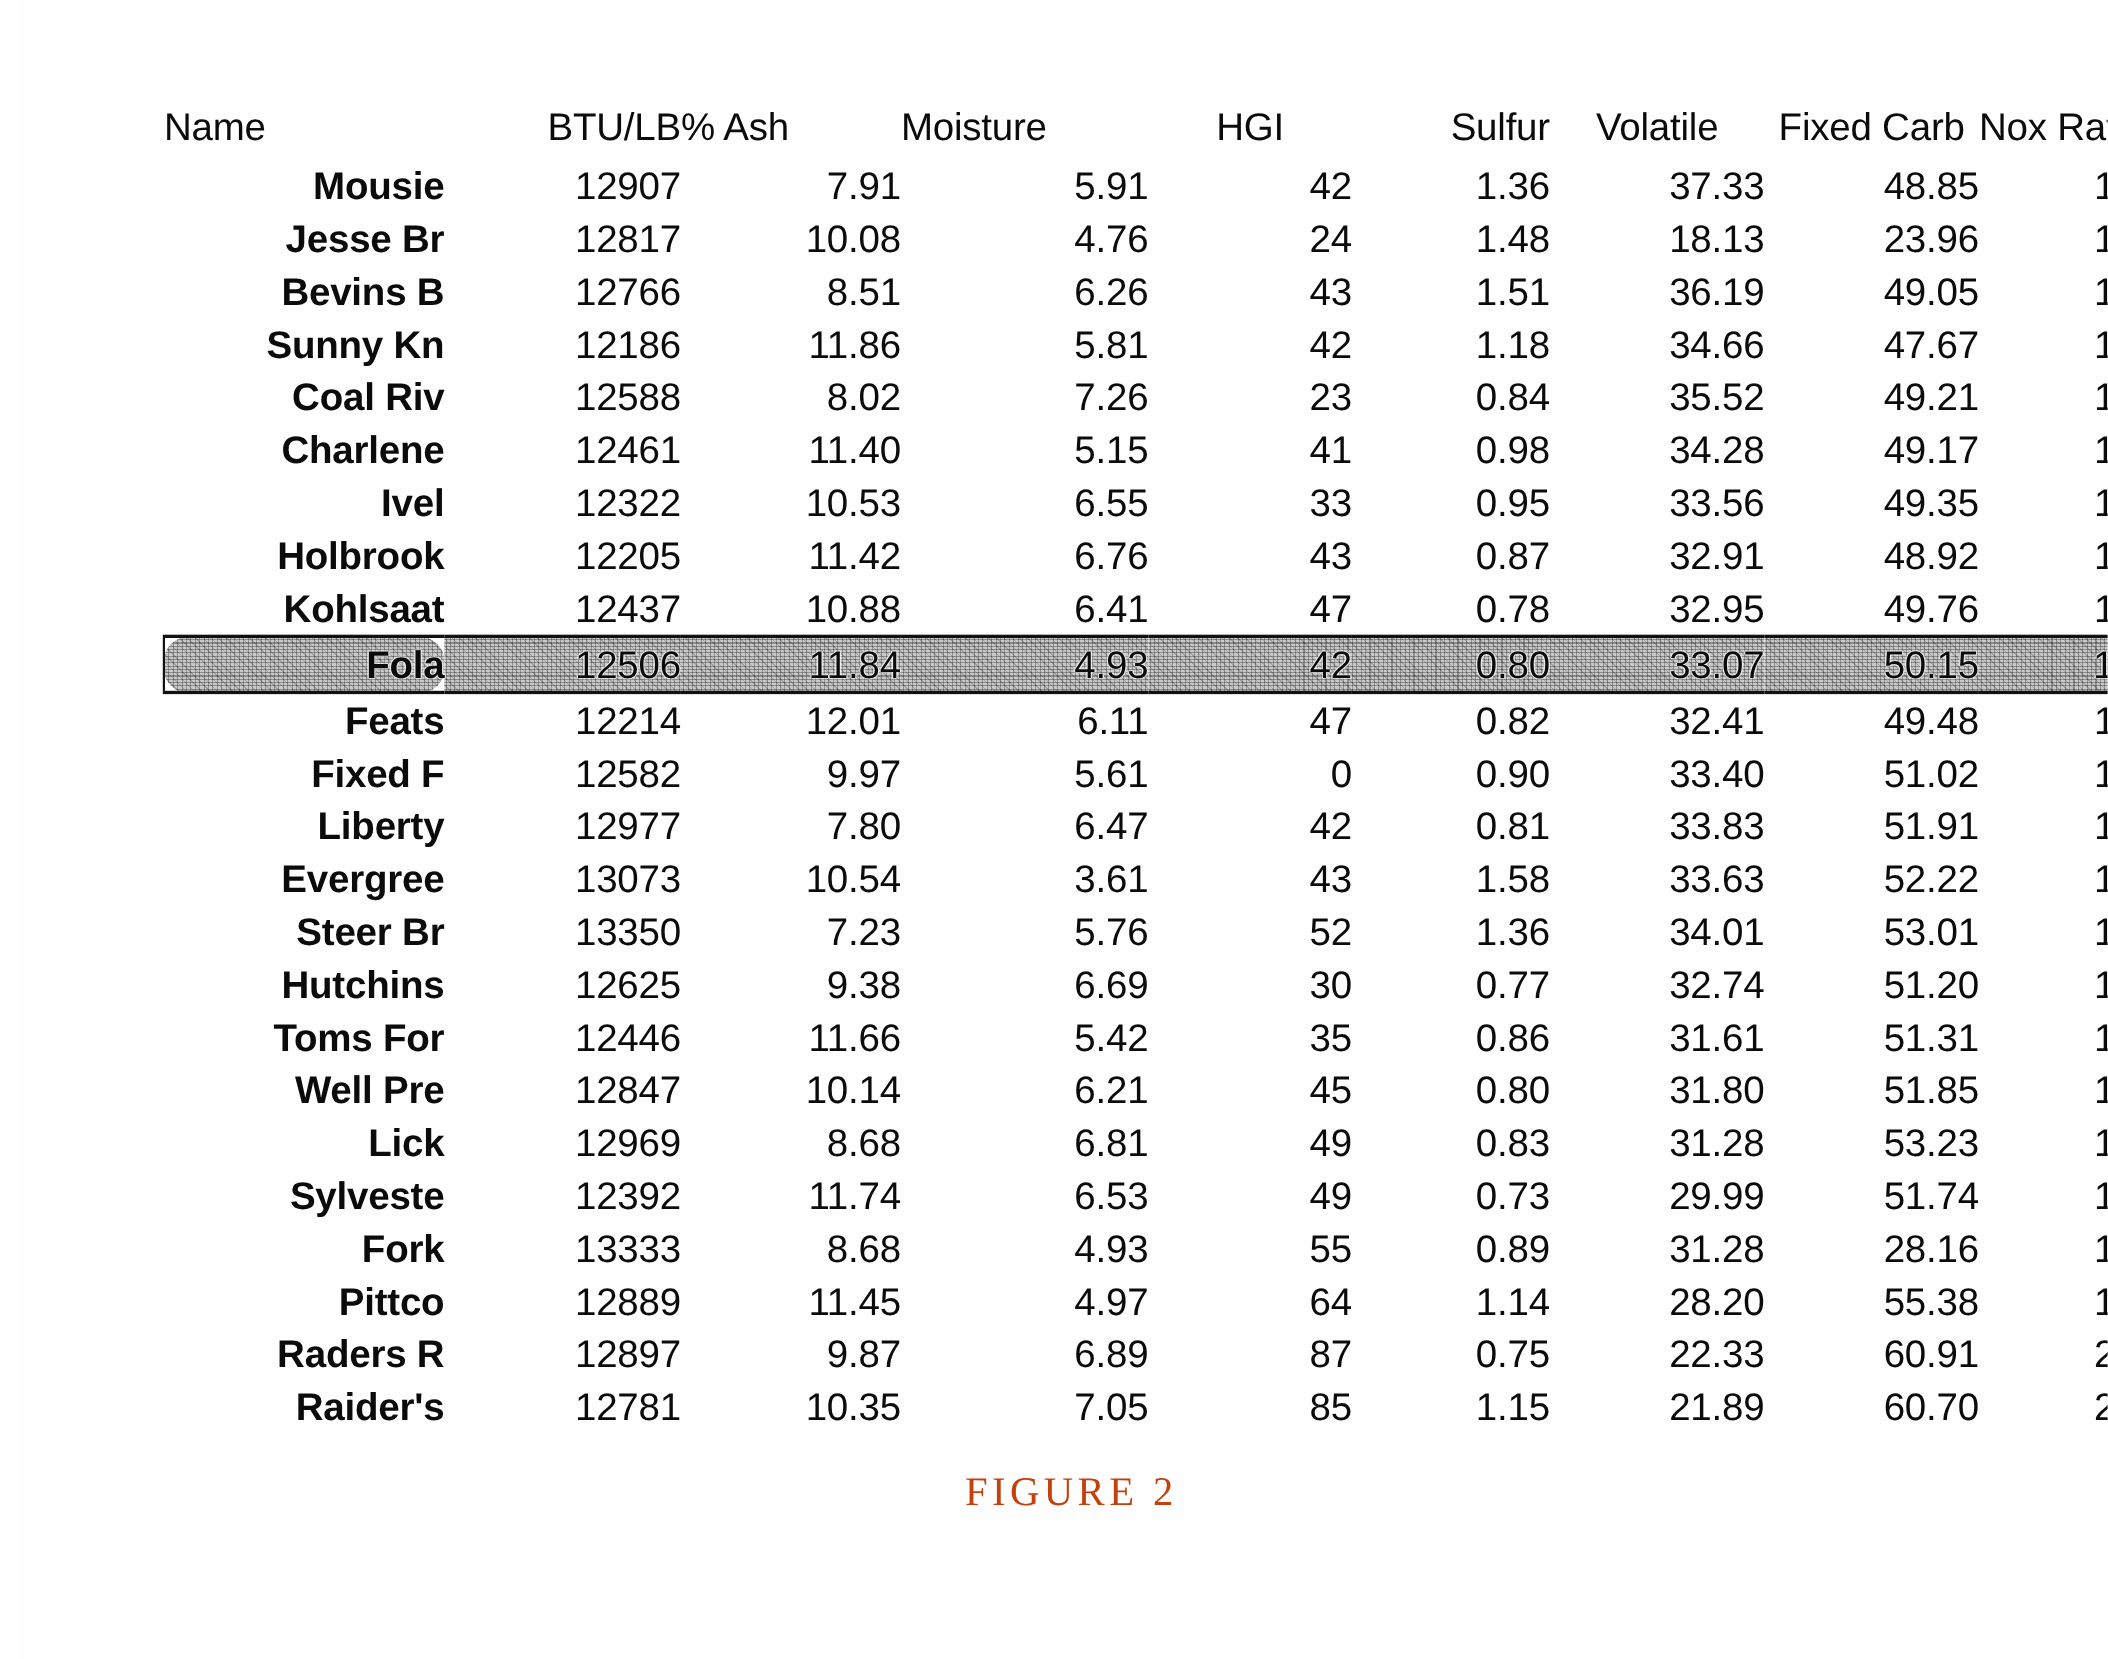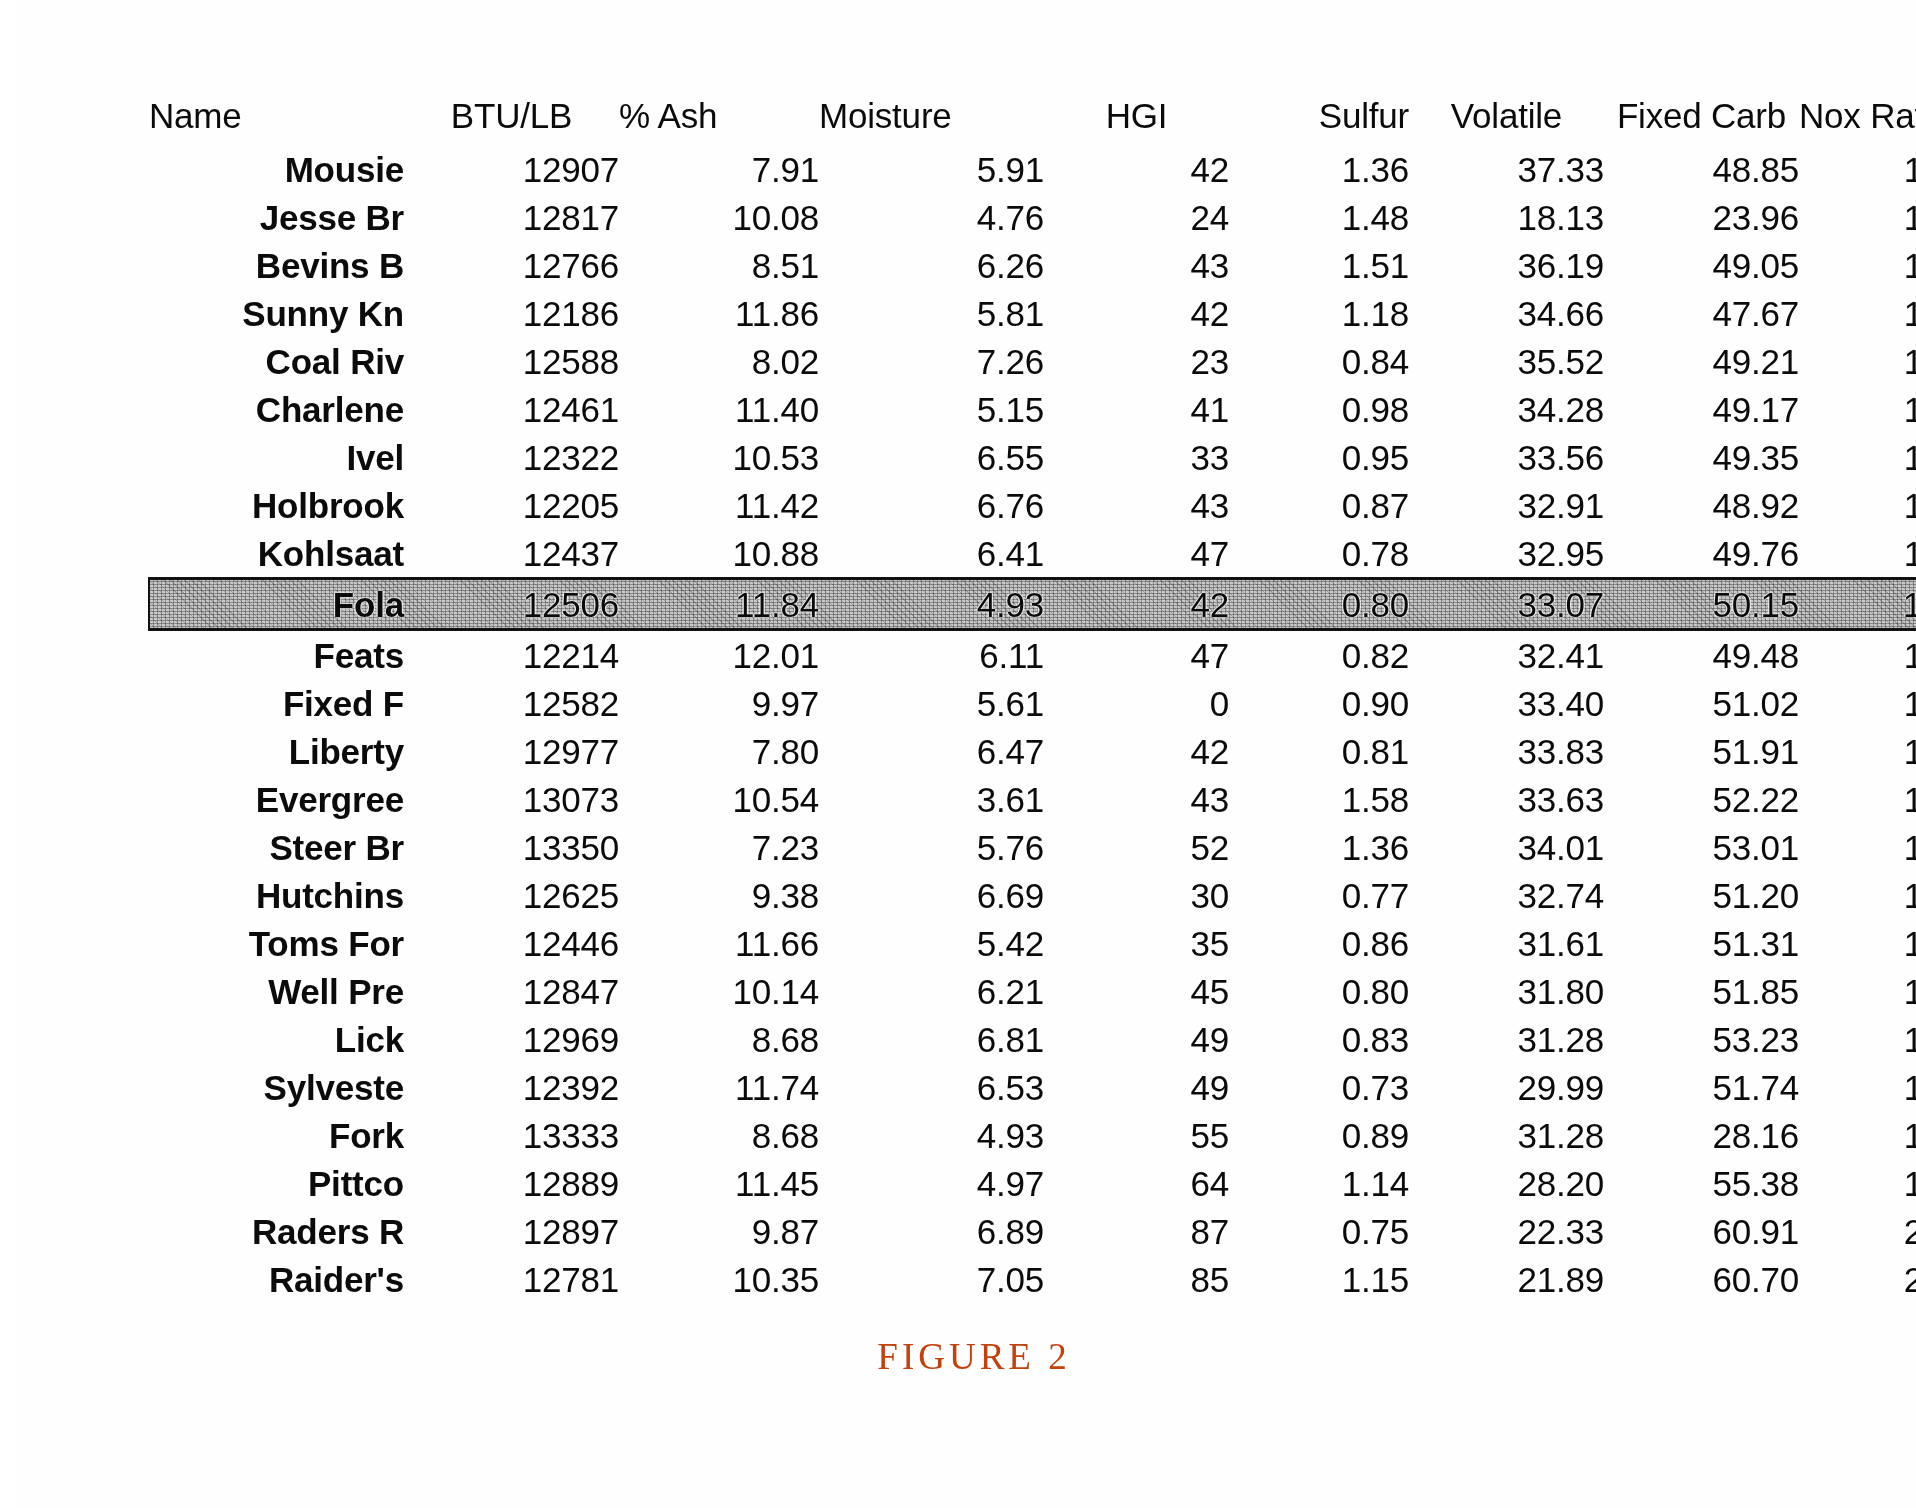--- a/index.html
+++ b/index.html
@@ -53,21 +53,21 @@
   table.coal-table col.c-nox       { width: 210px; }
 
   table.coal-table thead th {
     font-weight: 400;
     padding: 0 0 12px 0;
     vertical-align: bottom;
     white-space: nowrap;
     letter-spacing: -0.2px;
   }
   th.h-name     { text-align: left;  padding-left: 2px; }
-  th.h-btu      { text-align: center;  padding-left: 18px; }
+  th.h-btu      { text-align: right;  padding-left: 18px; }
   th.h-ash      { text-align: left;  padding-left: 40px; }
   th.h-moist    { text-align: left;  padding-left: 36px; }
   th.h-hgi      { text-align: center;  padding-left: 24px; }
   th.h-sulfur   { text-align: right; padding-right: 18px; }
   th.h-volatile { text-align: center; padding-right: 16px; }
   th.h-fixed    { padding-right: 0px; }
   th.h-nox      { text-align: left;  padding-left: 6px; }
 
   table.coal-table tbody td {
     padding: 1px 0 1px 0;
@@ -98,20 +98,21 @@
       repeating-linear-gradient(90deg, rgba(0,0,0,0.28) 0 1px, rgba(255,255,255,0) 1px 4px),
       repeating-linear-gradient(45deg, rgba(0,0,0,0.20) 0 1px, rgba(255,255,255,0) 1px 5px);
   }
   tr.row-highlight td {
     border-top: 3px solid #111111;
     border-bottom: 3px solid #111111;
     position: relative;
   }
   tr.row-highlight td.cell-name {
     border-left: 2px solid #111111;
+    border-radius: 22px;
   }
   tr.row-highlight td.c-last {
     border-right: 2px solid #111111;
   }
   tr.row-highlight td > span {
     position: relative;
     z-index: 2;
     background: transparent;
     text-shadow:
       0 0 2px #ffffff, 0 0 2px #ffffff,

